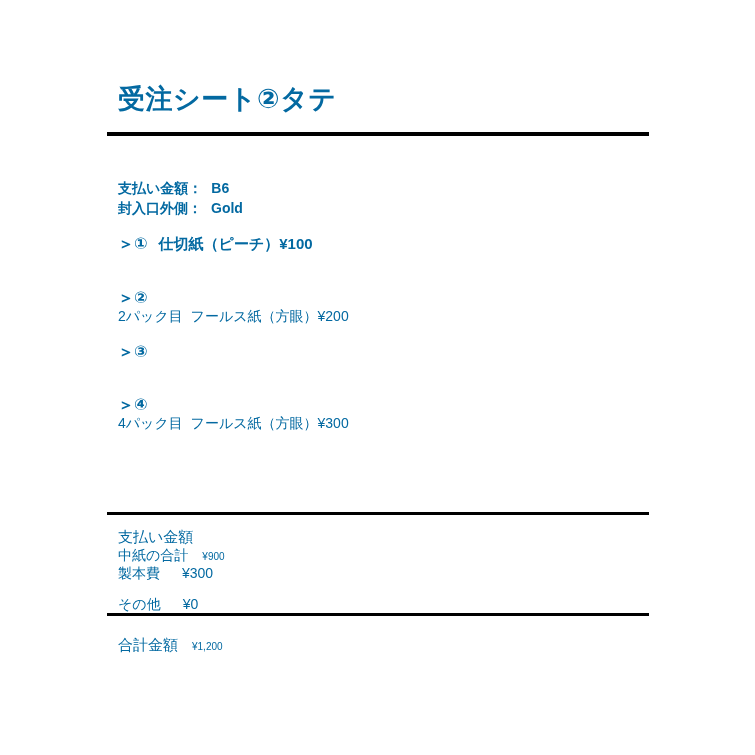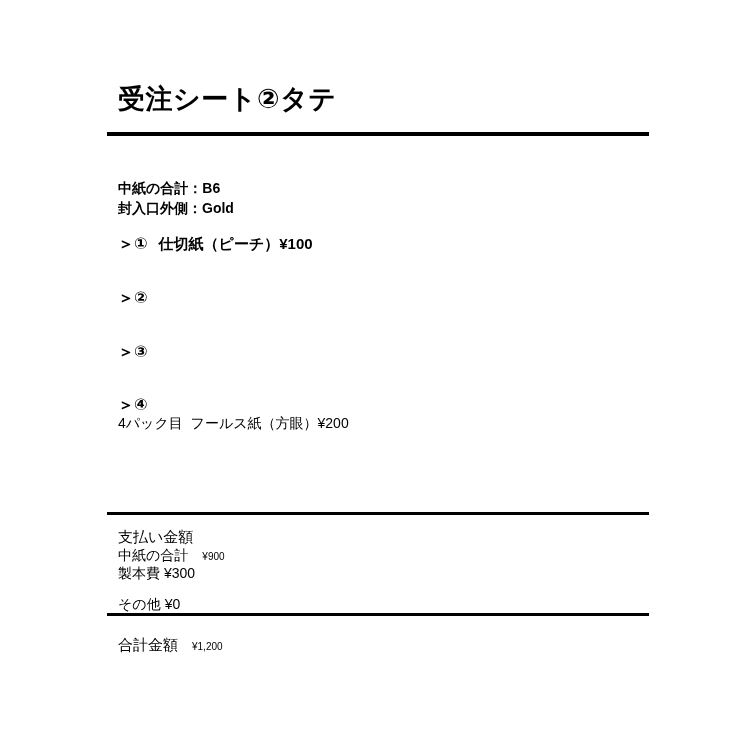--- a/index.html
+++ b/index.html
@@ -2,62 +2,63 @@
 <html><head>
 <meta charset="utf-8">
 <style>
   html, body { margin: 0; padding: 0; background: #ffffff; }
   .page {
     position: relative;
     width: 755px; height: 755px;
     background: #ffffff;
     overflow: hidden;
     font-family: "Liberation Sans", "DejaVu Sans", sans-serif;
-    color: #000000;
+    color: #0369a1;
   }
   .title {
     position: absolute; left: 118px; top: 81px;
     font-size: 27px; font-weight: bold; letter-spacing: 0.5px;
     white-space: pre;
   }
   .rule { position: absolute; left: 107px; width: 542px; background: #000000; }
   .rule-thick { height: 4px; }
   .rule-thin  { height: 3px; }
   .row {
     position: absolute; left: 118px;
     font-size: 14px; line-height: 1.2; white-space: pre;
   }
   .b { font-weight: bold; }
   .h15 { font-size: 15px; font-weight: normal; }
   .marker { font-size: 16px; font-weight: bold; }
   .iname  { font-size: 15px; font-weight: bold; margin-left: 11px; }
   .iname:empty { margin-left: 0; }
-  .val { }
-  .amt { margin-left: 4px; font-weight: normal; font-size: 14px; }
+  .val { margin-left: 9px; }
+  .amt { margin-left: 22px; font-weight: normal; font-size: 14px; }
   .amt-wide { margin-left: 14px; font-weight: normal; font-size: 10px; }
 </style>
 </head>
 <body>
 
 <div class="page">
 
   <div class="title">受注シート②タテ</div>
   <div class="rule rule-thick" style="top:132px"></div>
 
-  <div class="row b" style="top:180px"><span>中紙の合計：</span><span class="val">B6</span></div>
+  <div class="row b" style="top:180px"><span>支払い金額：</span><span class="val">B6</span></div>
   <div class="row b" style="top:200px"><span>封入口外側：</span><span class="val">Gold</span></div>
 
   <div class="row" style="top:234px"><span class="marker">＞①</span><span class="iname">仕切紙（ピーチ）¥100</span></div>
 
   <div class="row" style="top:288px"><span class="marker">＞②</span><span class="iname"></span></div>
+  <div class="row" style="top:308px">2パック目  フールス紙（方眼）¥200</div>
 
   <div class="row" style="top:342px"><span class="marker">＞③</span><span class="iname"></span></div>
 
   <div class="row" style="top:395px"><span class="marker">＞④</span><span class="iname"></span></div>
-  <div class="row" style="top:415px">4パック目  フールス紙（方眼）¥200</div>
+  <div class="row" style="top:415px">4パック目  フールス紙（方眼）¥300</div>
 
 
   <div class="rule rule-thin" style="top:512px"></div>
 
   <div class="row h15" style="top:528px">支払い金額</div>
   <div class="row" style="top:547px"><span>中紙の合計</span><span class="amt-wide">¥900</span></div>
   <div class="row" style="top:565px"><span>製本費</span><span class="amt">¥300</span></div>
   <div class="row" style="top:596px"><span>その他</span><span class="amt">¥0</span></div>
 
   <div class="rule rule-thin" style="top:613px"></div>

